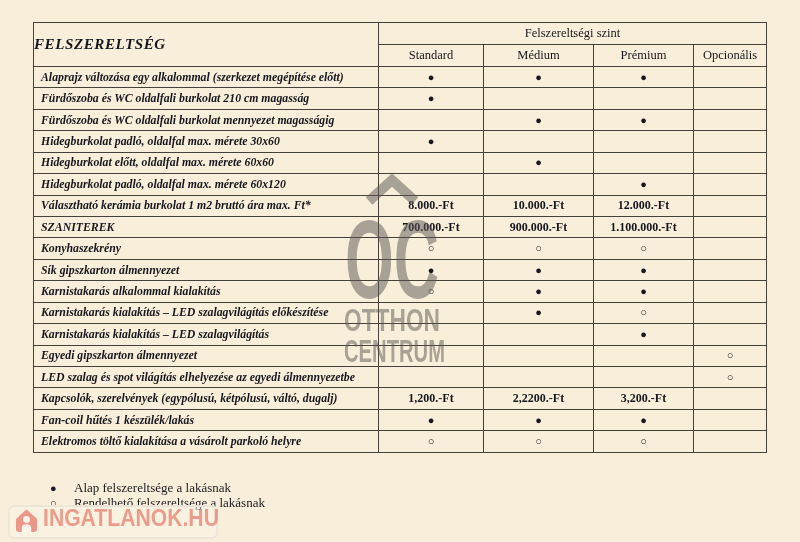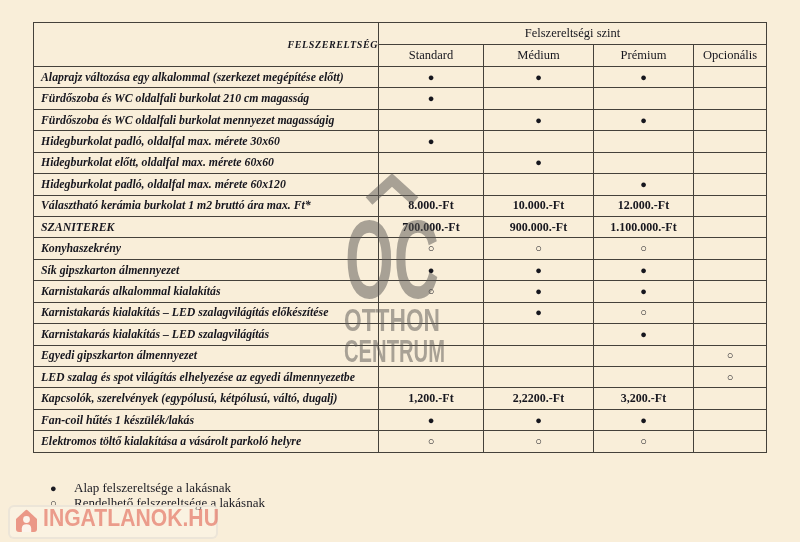--- a/index.html
+++ b/index.html
@@ -21,23 +21,23 @@
     background:transparent;
   }
   td{
     border:1px solid #45413a;
     padding:0;
     vertical-align:middle;
     overflow:hidden;
     white-space:nowrap;
   }
   td.feat-head{
-    text-align:right;
+    text-align:left;
     font-weight:bold;font-style:italic;
-    font-size:10px;letter-spacing:0.6px;
+    font-size:15px;letter-spacing:0.6px;
   }
   tr.h1 td{height:21px;}
   tr.h2 td{height:20px;}
   td.group-head, td.level-head{
     text-align:center;
     font-weight:normal;
     font-size:12.5px;
   }
   td.feat{
     font-weight:bold;font-style:italic;

